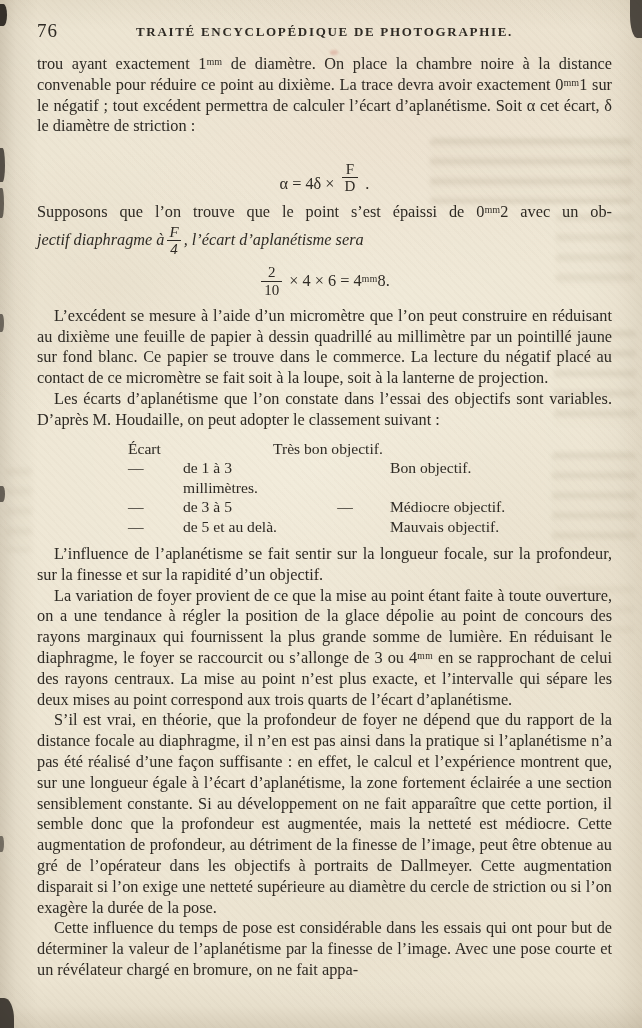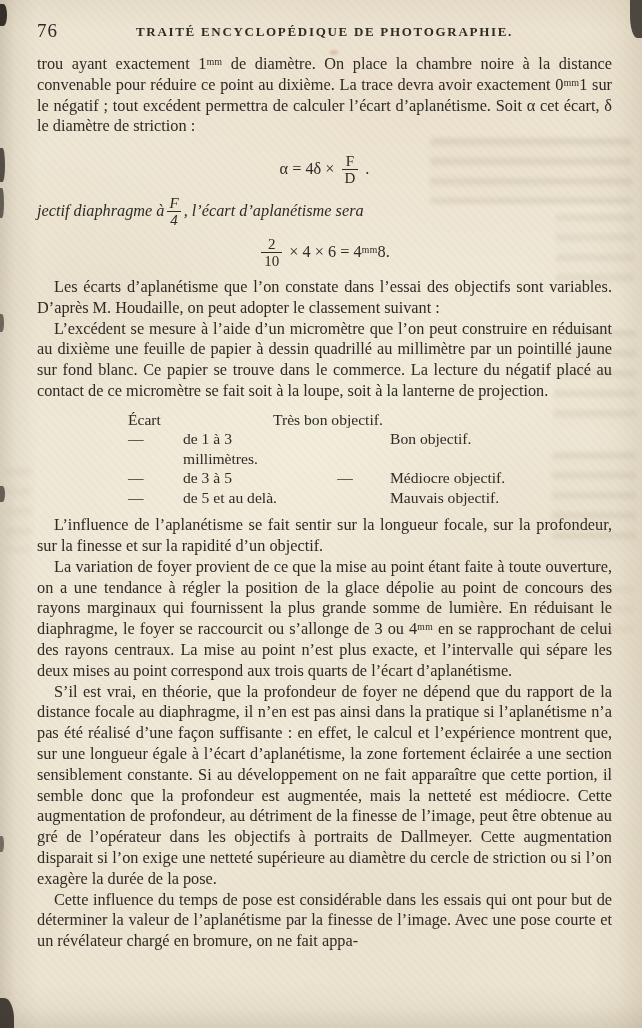--- a/index.html
+++ b/index.html
@@ -74,21 +74,21 @@
     padding-top: 2px;
   }
   .para { margin: 0; text-align: justify; text-indent: 17px; }
   .no-indent { text-indent: 0; }
   .force-justify { text-align-last: justify; }
 
   .formula {
     display: flex; justify-content: center; align-items: center;
     gap: 5px; font-size: 16.3px;
   }
-  .formula-1 { margin: 16px 0 7px; }
+  .formula-1 { margin: 24px 0 7px; align-items: flex-end; }
   .formula-2 { margin: 6px 0 8px; }
   .frac {
     display: inline-flex; flex-direction: column; align-items: center;
     vertical-align: middle; line-height: 1.08; font-size: 15px; margin: 0 2px;
   }
   .frac .num { padding: 0 3px; }
   .frac .den { border-top: 1px solid #2e2a24; padding: 0 3px; }
   .frac-line {
     display: flex; align-items: center; height: 36px; font-style: italic;
   }
@@ -133,39 +133,40 @@
 
     <div class="formula formula-1">
       <span>α = 4δ ×</span>
       <span class="frac">
         <span class="num">F</span>
         <span class="den">D</span>
       </span>
       <span>.</span>
     </div>
 
+    <p class="para no-indent force-justify">Supposons que l’on trouve que le point s’est épaissi de 0ᵐᵐ2 avec un ob-</p>
     <div class="frac-line">
       <span>jectif diaphragme à </span>
       <span class="frac">
         <span class="num">F</span>
         <span class="den">4</span>
       </span>
       <span>, l’écart d’aplanétisme sera</span>
     </div>
 
     <div class="formula formula-2">
       <span class="frac">
         <span class="num">2</span>
         <span class="den">10</span>
       </span>
       <span>× 4 × 6 = 4ᵐᵐ8.</span>
     </div>
 
+    <p class="para">L’excédent se mesure à l’aide d’un micromètre que l’on peut construire en réduisant au dixième une feuille de papier à dessin quadrillé au millimètre par un pointillé jaune sur fond blanc. Ce papier se trouve dans le commerce. La lecture du négatif placé au contact de ce micromètre se fait soit à la loupe, soit à la lanterne de projection.</p>
     <p class="para">Les écarts d’aplanétisme que l’on constate dans l’essai des objectifs sont variables. D’après M. Houdaille, on peut adopter le classement suivant :</p>
-    <p class="para">L’excédent se mesure à l’aide d’un micromètre que l’on peut construire en réduisant au dixième une feuille de papier à dessin quadrillé au millimètre par un pointillé jaune sur fond blanc. Ce papier se trouve dans le commerce. La lecture du négatif placé au contact de ce micromètre se fait soit à la loupe, soit à la lanterne de projection.</p>
 
     <div class="classement">
       <div class="c-row">
         <span class="c-prefix">Écart</span>
         <span class="c-suffix"></span>
         <span class="c-verdict">Très bon objectif.</span>
       </div>
       <div class="c-row">
         <span class="c-prefix">—</span>
         <span class="c-range">de 1 à 3 millimètres.</span>

